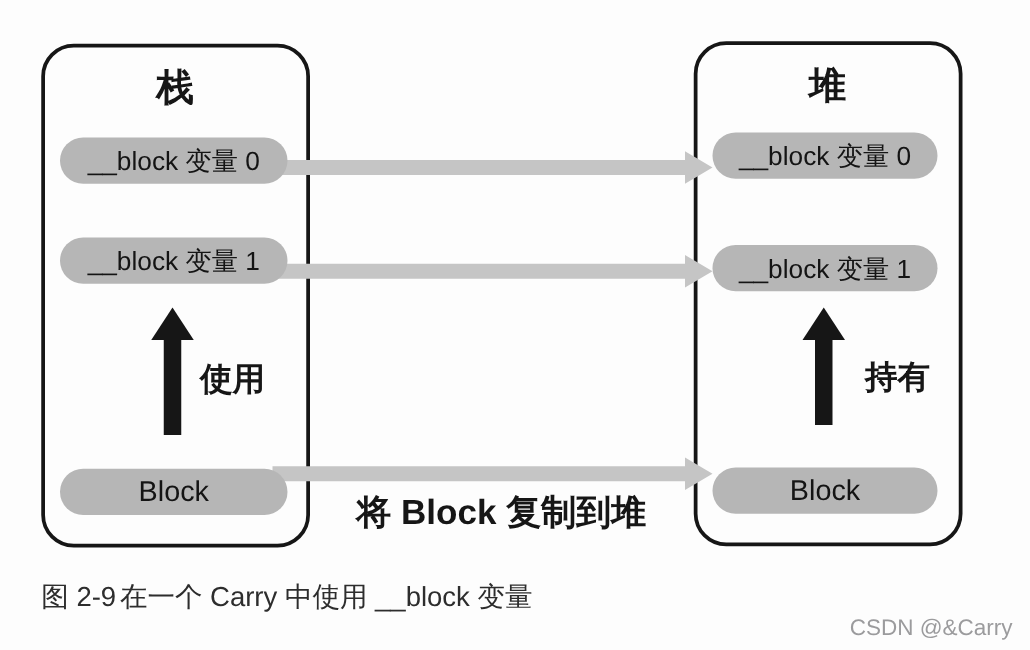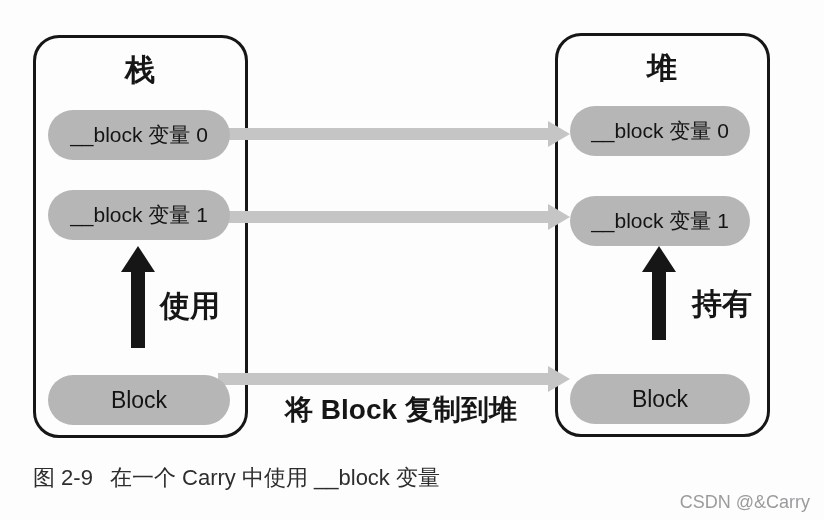--- a/index.html
+++ b/index.html
@@ -36,21 +36,21 @@
     margin-top:12px;
     text-align:center;
     font-size:30px;
     font-weight:bold;
     color:var(--ink);
     letter-spacing:1px;
   }
   
   .pill{
     position:absolute;
-    height:50px;
+    height:37px;
     border-radius:26px;
     background:var(--pill-fill);
     display:flex;align-items:center;justify-content:center;
     font-size:21px;
     color:#141414;
     z-index:4;
     white-space:nowrap;
   }
   .pill.block-pill{font-size:23px;margin-top:20px;}
   .p-stack-var0{left:48px;top:110px;width:182px;}
@@ -94,21 +94,21 @@
     border-right:17px solid transparent;
     border-bottom:26px solid var(--ink);
     z-index:2;
   }
   .uls{left:131px;top:272px;height:76px;}
   .ulh{left:121px;top:246px;}
   .urs{left:652px;top:272px;height:68px;}
   .urh{left:642px;top:246px;}
   .varrow-label{
     position:absolute;
-    font-size:30px;
+    font-size:26px;
     font-weight:bold;
     color:var(--ink);
     white-space:nowrap;
     z-index:2;
     text-align:center;
   }
   .lbl-use{left:160px;top:286px;}
   .lbl-hold{left:692px;top:284px;}
   
   .note{
@@ -121,21 +121,21 @@
     z-index:2;
     white-space:nowrap;
   }
   .note-copy{left:252px;top:224px;width:298px;}
   .note-copyblock{left:245px;top:390px;width:312px;}
   
   .caption{
     position:absolute;
     left:33px;top:463px;
     display:flex;
-    gap:17px;
+    gap:3px;
     font-size:22px;
     color:var(--caption-ink);
     white-space:nowrap;
     z-index:2;
   }
   
   .watermark{
     position:absolute;
     right:14px;top:492px;
     font-size:18px;

